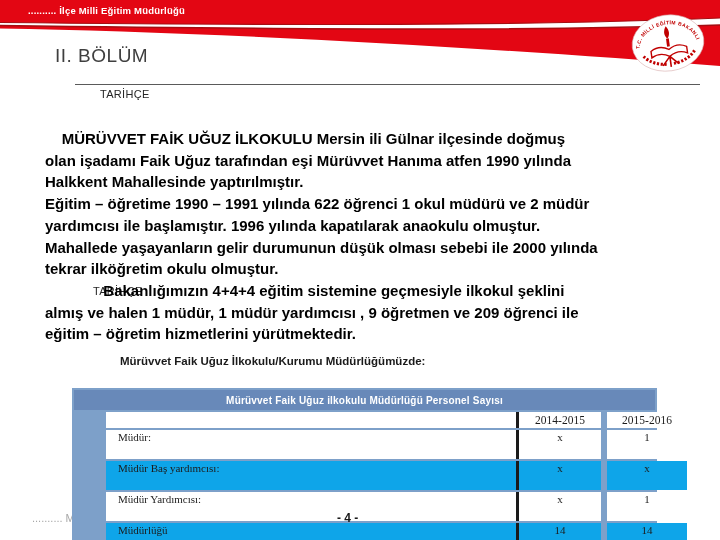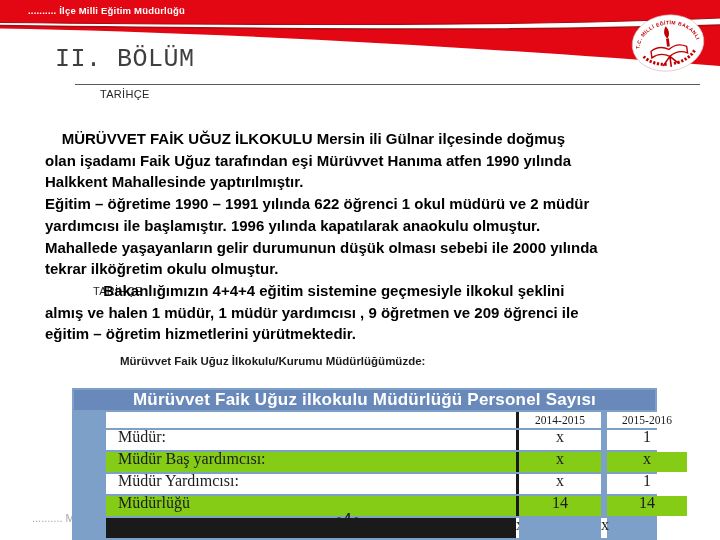--- a/index.html
+++ b/index.html
@@ -4,43 +4,43 @@
 <style>
   * { margin:0; padding:0; box-sizing:border-box; }
   html,body { width:720px; height:540px; background:#fff; font-family:"Liberation Sans", sans-serif; }
   #slide { position:relative; width:720px; height:540px; background:#fff; overflow:hidden; }
 
   
   #header-art { position:absolute; top:0; left:0; width:720px; height:90px; }
   .banner-text { position:absolute; top:5px; left:28px; color:#ffffff; font-size:9.5px; font-weight:600; letter-spacing:.2px; z-index:3; }
   .logo-wrap { position:absolute; top:13px; left:629px; width:78px; height:60px; z-index:4; transform:rotate(-8deg); }
 
-  .section-title { position:absolute; top:45px; left:55px; font-size:25px; color:#3f3f3f; letter-spacing:.5px; z-index:2;font-family:Liberation Mono, monospace; }
+  .section-title { position:absolute; top:45px; left:55px; font-size:19px; color:#3f3f3f; letter-spacing:.5px; z-index:2; }
   .divider { position:absolute; top:84px; left:75px; width:625px; height:1px; background:#5a5a5a; }
   .subtitle { position:absolute; top:88px; left:100px; font-size:11px; color:#262626; letter-spacing:.3px; }
 
   
   .body-block { position:absolute; top:128px; left:45px; width:648px; z-index:1; }
   .body-line { white-space:pre; font-size:15px; font-weight:700; color:#000; line-height:21.7px; letter-spacing:0; }
   .overlay-subtitle { position:absolute; top:285px; left:93px; font-size:11px; color:#262626; z-index:0; letter-spacing:.3px; }
 
   .table-caption { position:absolute; top:355px; left:108px; font-size:11.5px; font-weight:600; color:#1a1a1a;padding-left:12px; }
 
   
   .ptable { position:absolute; top:388px; left:72px; width:585px; background:#7da0c9; border:2px solid #7da0c9; display:flex; flex-direction:column; gap:2px; z-index:2; }
   .ptable .trow { display:grid; grid-template-columns:410px 3px 82px 6px 80px;padding-left:32px; }
   .ptable .title-row { display:block; background:#6889b9; height:20px; text-align:center; }
-  .ptable .title-row span { color:#fff; font-size:17px; font-weight:700; line-height:20px; letter-spacing:.2px; }
-  .cell { background:#fff; font-family:"Liberation Serif", serif; font-size:16px; color:#1c1c1c; height:20px; line-height:14px; }
+  .ptable .title-row span { color:#fff; font-size:10px; font-weight:700; line-height:20px; letter-spacing:.2px; }
+  .cell { background:#fff; font-family:"Liberation Serif", serif; font-size:11px; color:#1c1c1c; height:29px; line-height:14px; }
   .hdr .cell { height:16px; line-height:16px; font-size:11.5px; }
   .cell.lbl { padding-left:12px; text-align:left; }
   .cell.val { text-align:center; }
   .div-black { background:#1a1a1a; }
   .div-blue  { background:#7da0c9; }
-  .banded .cell { background:#84cc16; }
+  .banded .cell { background:#0ea5e9; }
   .banded .div-black { background:#1a1a1a; }
   .banded .div-blue { background:#7da0c9; }
 
   
   .footer-left { position:absolute; top:512px; left:32px; font-size:11px; color:#a8a8a8; z-index:1; }
   .page-number { position:absolute; top:511px; left:337px; font-size:12px; font-weight:700; color:#1a1a1a; z-index:3; }
 </style>
 </head>
 <body>
 

